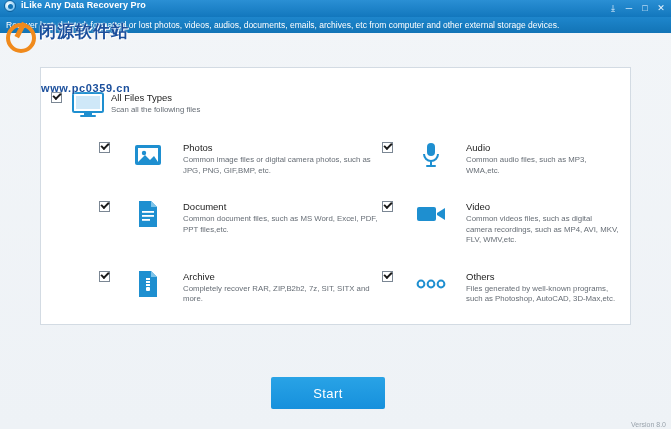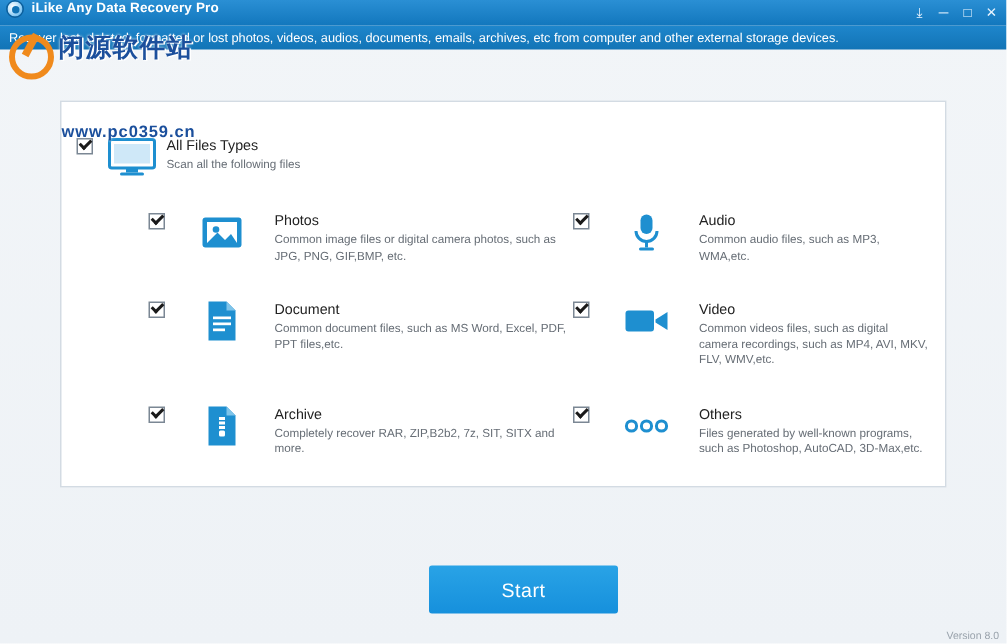--- a/index.html
+++ b/index.html
@@ -227,31 +227,30 @@
   }
   .cell.right {
     width: 237px;
   }
 
   
   .start-btn {
     position: absolute;
     left: 271px;
     top: 377px;
-    width: 126px;
+    width: 114px;
     height: 32px;
     background: #1f9ae0;
     background: linear-gradient(to bottom, #29a3e6 0%, #1690dc 100%);
     color: #ffffff;
     font-size: 13px;
     border: none;
     border-radius: 2px;
     cursor: pointer;
     letter-spacing: 0.4px;
-    margin-left: 15px;
   }
   .version {
     position: absolute;
     right: 5px;
     bottom: 1px;
     font-size: 7px;
     color: #9aa3ac;
   }
 
   

